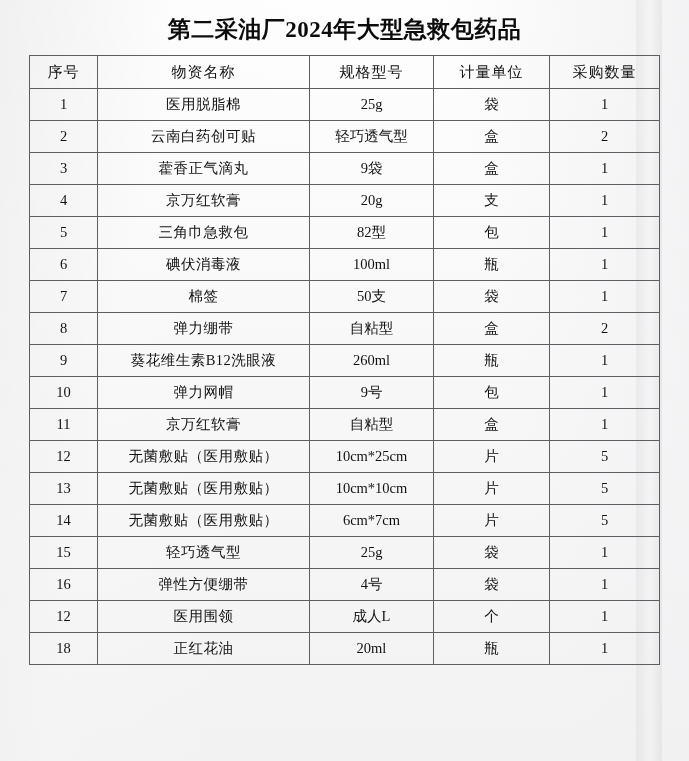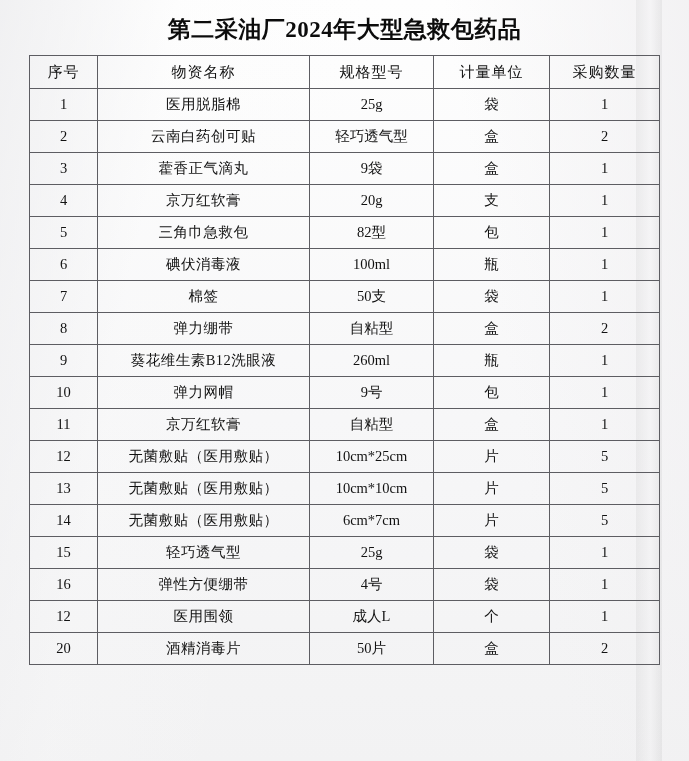--- a/index.html
+++ b/index.html
@@ -222,22 +222,22 @@
         <td class="cell-qty">1</td>
       </tr>
       <tr>
         <td class="cell-no">12</td>
         <td class="cell-name">医用围领</td>
         <td class="cell-spec">成人L</td>
         <td class="cell-unit">个</td>
         <td class="cell-qty">1</td>
       </tr>
       <tr>
-        <td class="cell-no">20</td>
-        <td class="cell-name">酒精消毒片</td>
-        <td class="cell-spec">50片</td>
-        <td class="cell-unit">盒</td>
-        <td class="cell-qty">2</td>
+        <td class="cell-no">18</td>
+        <td class="cell-name">正红花油</td>
+        <td class="cell-spec">20ml</td>
+        <td class="cell-unit">瓶</td>
+        <td class="cell-qty">1</td>
       </tr>
     </tbody>
   </table>
 
 </div>
 
 </body></html>

